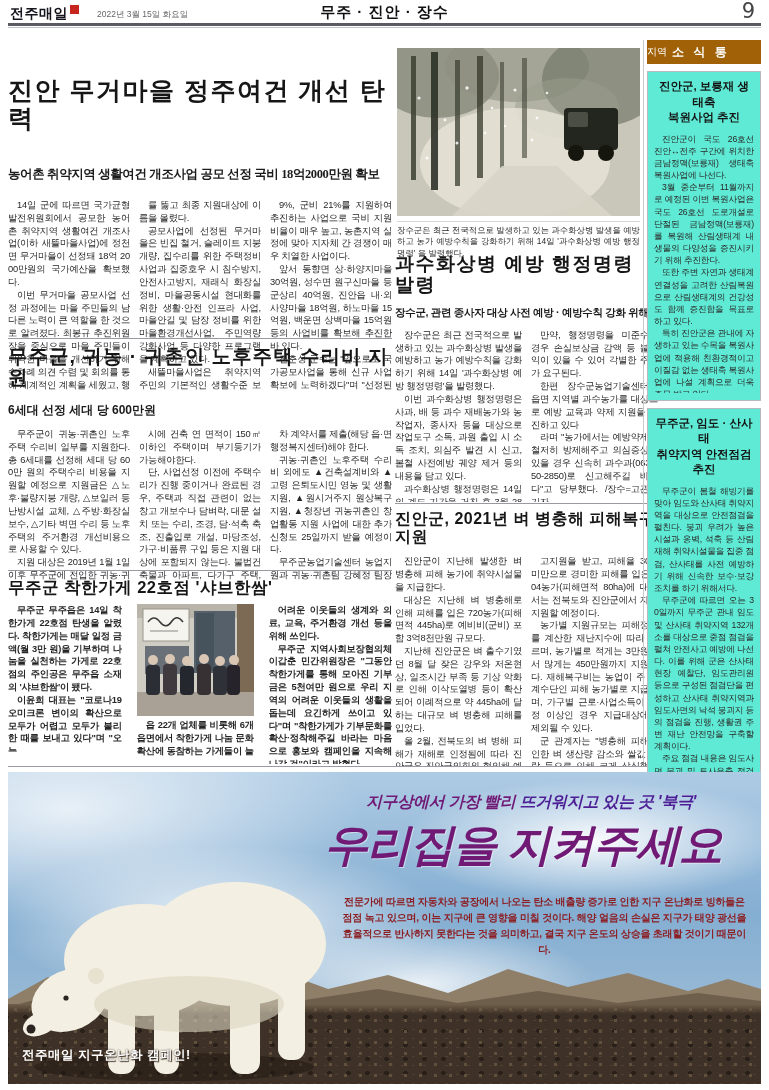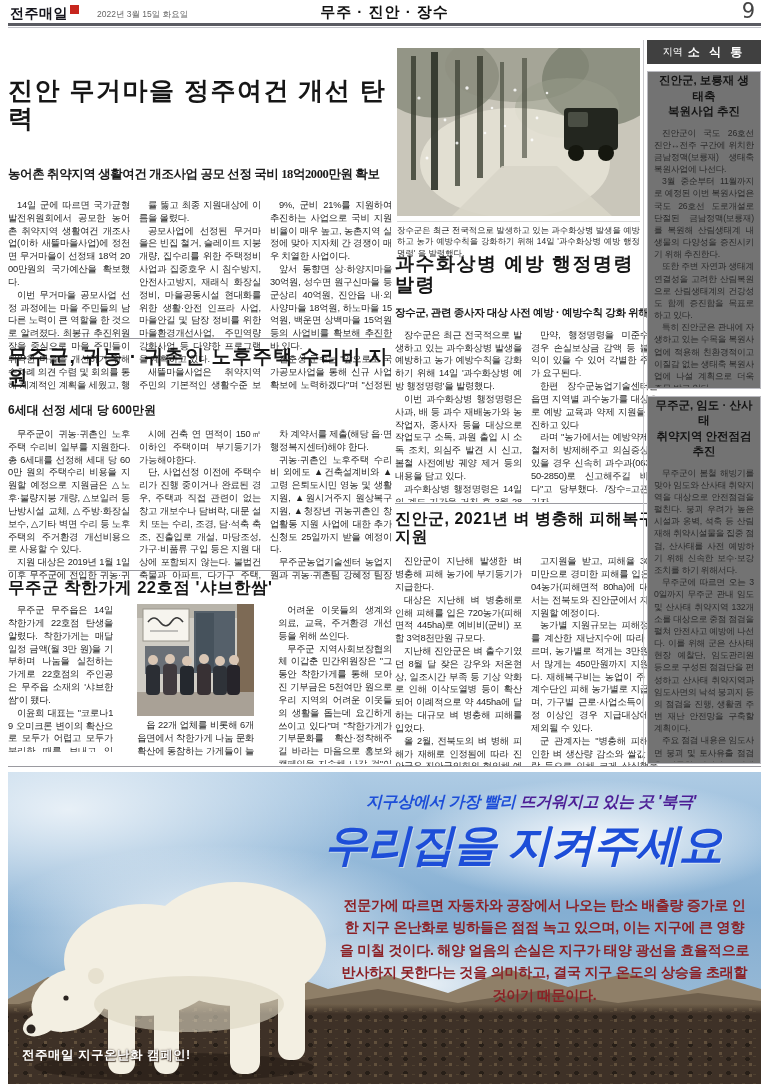--- a/index.html
+++ b/index.html
@@ -38,38 +38,38 @@
   .a2 .col{width:127px;height:173px;overflow:hidden;}
   
   .a3{position:absolute;left:8px;top:346px;width:384px;}
   .a3 .hl{font-size:19.5px;letter-spacing:1px;}
   .a3 .subhead{font-size:12px;margin-top:13px;}
   .a3 .cols{margin-top:9px;gap:9px;}
   .a3 .col{width:122px;height:152px;overflow:hidden;}
   
   .a4{position:absolute;left:8px;top:578px;width:384px;}
   .a4 .hl{font-size:16.5px;letter-spacing:.5px;}
-  .a4 .cols{margin-top:8px;gap:24px;}
+  .a4 .cols{margin-top:8px;gap:15px;font-weight:bold;}
   .a4 .colA{width:120px;height:148px;overflow:hidden;}
   .a4 .colB{width:117px;}
   .a4 .colC{width:130px;height:160px;overflow:hidden;}
   .photo2{width:117px;height:112px;background:#ccc9c1;}
   .photo2 svg{display:block;width:100%;height:100%;}
   .under-photo{margin-top:3px;height:40px;overflow:hidden;}
   
   .a5{position:absolute;left:395px;top:510px;width:263px;}
   .a5 .hl{font-size:16px;letter-spacing:.5px;}
   .a5 .cols{margin-top:10px;gap:9px;}
   .a5 .col{width:127px;height:212px;overflow:hidden;}
   
   .sidebar{position:absolute;left:647px;top:40px;width:114px;}
-  .sb-head{background:#404040;color:#fff;height:24px;display:flex;align-items:center;justify-content:center;gap:5px;}
+  .sb-head{background:#a16207;color:#fff;height:24px;display:flex;align-items:center;gap:5px;}
   .sb-head .lab{font-size:10px;}
   .sb-head .tit{font-size:12px;font-weight:bold;letter-spacing:3px;}
-  .sb-box{border:1px solid #b9b9bf;margin-top:7px;padding:1px 6px;background:#737373;}
+  .sb-box{border:1px solid #b9b9bf;margin-top:7px;padding:7px 6px;background:#5eead4;}
   .sb-title{font-size:11.5px;font-weight:bold;text-align:center;line-height:1.35;color:#141414;}
   .sb-body{margin-top:7px;font-size:8.7px;line-height:1.4;text-align:justify;word-break:break-all;color:#2a2a2a;letter-spacing:-.2px;overflow:hidden;}
   .sb-body p{margin:0;text-indent:8px;}
   .sb-box1 .sb-body{height:260px;}
   .sb-box2 .sb-body{height:295px;}
   
   .ad{position:absolute;left:8px;top:772px;width:753px;height:312px;overflow:hidden;background:#9fc0da;}
   .ad-sky{position:absolute;inset:0;
     background-image:
       radial-gradient(ellipse 270px 85px at 78% 22%, rgba(255,255,255,.95), rgba(255,255,255,0) 72%),
@@ -80,26 +80,26 @@
   .ad-mountains{position:absolute;left:0;right:0;bottom:70px;height:70px;}
   .ad-ground{position:absolute;left:0;right:0;bottom:0;height:80px;background-color:#3e3127;
     background-image:
       radial-gradient(#61503c 16%, rgba(0,0,0,0) 17%),
       radial-gradient(#271f18 18%, rgba(0,0,0,0) 19%),
       radial-gradient(#4e4030 14%, rgba(0,0,0,0) 15%);
     background-size:15px 11px,19px 14px,11px 9px;background-position:0 0,8px 6px,4px 3px;}
   .ad-ground::before{content:"";position:absolute;top:0;left:0;right:0;height:10px;background:linear-gradient(180deg,#70604b,rgba(112,96,75,0));}
   .ad-bear{position:absolute;left:-4px;bottom:2px;width:335px;height:240px;}
   .ad-tag{position:absolute;top:20px;left:305px;right:12px;text-align:center;font-style:italic;font-weight:bold;font-size:16px;letter-spacing:-.3px;}
-  .ad-tag .t1{color:#1d4ed8;text-align:center;}
+  .ad-tag .t1{color:#701a75;text-align:center;}
   .ad-tag .t2{color:#4c1d95;}
   .ad-title{position:absolute;top:44px;left:300px;right:23px;text-align:center;font-style:italic;font-weight:bold;
-    font-size:44px;color:#1d4ed8;letter-spacing:-1px;text-shadow:1px 1px 0 rgba(255,255,255,.45);}
+    font-size:44px;color:#701a75;letter-spacing:-1px;text-shadow:1px 1px 0 rgba(255,255,255,.45);}
   .ad-body{position:absolute;top:122px;left:330px;right:10px;text-align:center;font-weight:bold;
-    font-size:14px;line-height:1.6;color:#8c2025;letter-spacing:-.2px;}
+    font-size:10px;line-height:1.6;color:#8c2025;letter-spacing:-.2px;}
   .ad-credit{position:absolute;left:14px;bottom:20px;color:#fff;font-weight:bold;font-size:12.5px;letter-spacing:.5px;
     text-shadow:0 0 2px #3a2c20,1px 1px 1px #3a2c20;}
 </style>
 </head>
 <body>
 
 <div class="page">
 
   <div class="masthead">
     <span>전주매일</span><span class="logo-mark"></span>
@@ -249,21 +249,21 @@
           <p>어려운 이웃들의 생계와 의료, 교육, 주거환경 개선 등을 위해 쓰인다.</p>
           <p>무주군 지역사회보장협의체 이갑춘 민간위원장은 "그동안 착한가게를 통해 모아진 기부금은 5천여만 원으로 우리 지역의 어려운 이웃들의 생활을 돕는데 요긴하게 쓰이고 있다"며 "착한가게가 기부문화를 확산·정착해주길 바라는 마음으로 홍보와 캠페인을 지속해 나갈 것"이라고 밝혔다.</p>
         </div>
     </div>
   </div>
 
   <div class="a5">
     <h2 class="hl">진안군, 2021년 벼 병충해 피해복구 지원</h2>
     <div class="cols">
       <div class="col">
-          <p>진안군이 지난해 발생한 벼 병충해 피해 농가에 부기등기가 지급한다.</p>
+          <p>진안군이 지난해 발생한 벼 병충해 피해 농가에 취약시설물을 지급한다.</p>
           <p>대상은 지난해 벼 병충해로 인해 피해를 입은 720농가(피해면적 445ha)로 예비비(군비) 포함 3억8천만원 규모다.</p>
           <p>지난해 진안군은 벼 출수기였던 8월 달 잦은 강우와 저온현상, 일조시간 부족 등 기상 악화로 인해 이삭도열병 등이 확산되어 이례적으로 약 445ha에 달하는 대규모 벼 병충해 피해를 입었다.</p>
           <p>올 2월, 전북도의 벼 병해 피해가 재해로 인정됨에 따라 진안군은 진안군의회와 협의해 예비비를 긴급 편성함으로써 피해복구비를 빠르게 지급할 수 있게 됐다.</p>
         </div>
       <div class="col">
           <p>고지원을 받고, 피해율 30%미만으로 경미한 피해를 입은 204농가(피해면적 80ha)에 대해서는 전북도와 진안군에서 자체 지원할 예정이다.</p>
           <p>농가별 지원규모는 피해정도를 계산한 재난지수에 따라 다르며, 농가별로 적게는 3만원에서 많게는 450만원까지 지원한다. 재해복구비는 농업이 주 생계수단인 피해 농가별로 지급되며, 가구별 근로·사업소득이 일정 이상인 경우 지급대상에서 제외될 수 있다.</p>
           <p>군 관계자는 "병충해 피해로 인한 벼 생산량 감소와 쌀값 하락 등으로 인해 크게 상심했을 농민들에게 이번 재해복구비 지급이 조금이나마 도움이 되기를 바란다"며 "이상기후에 대응할 수 있도록 농작물 재해보험을 적극적으로 활용해 줄 것"을 당부했다.  /진안=우태만 기자</p>
         </div>
     </div>

